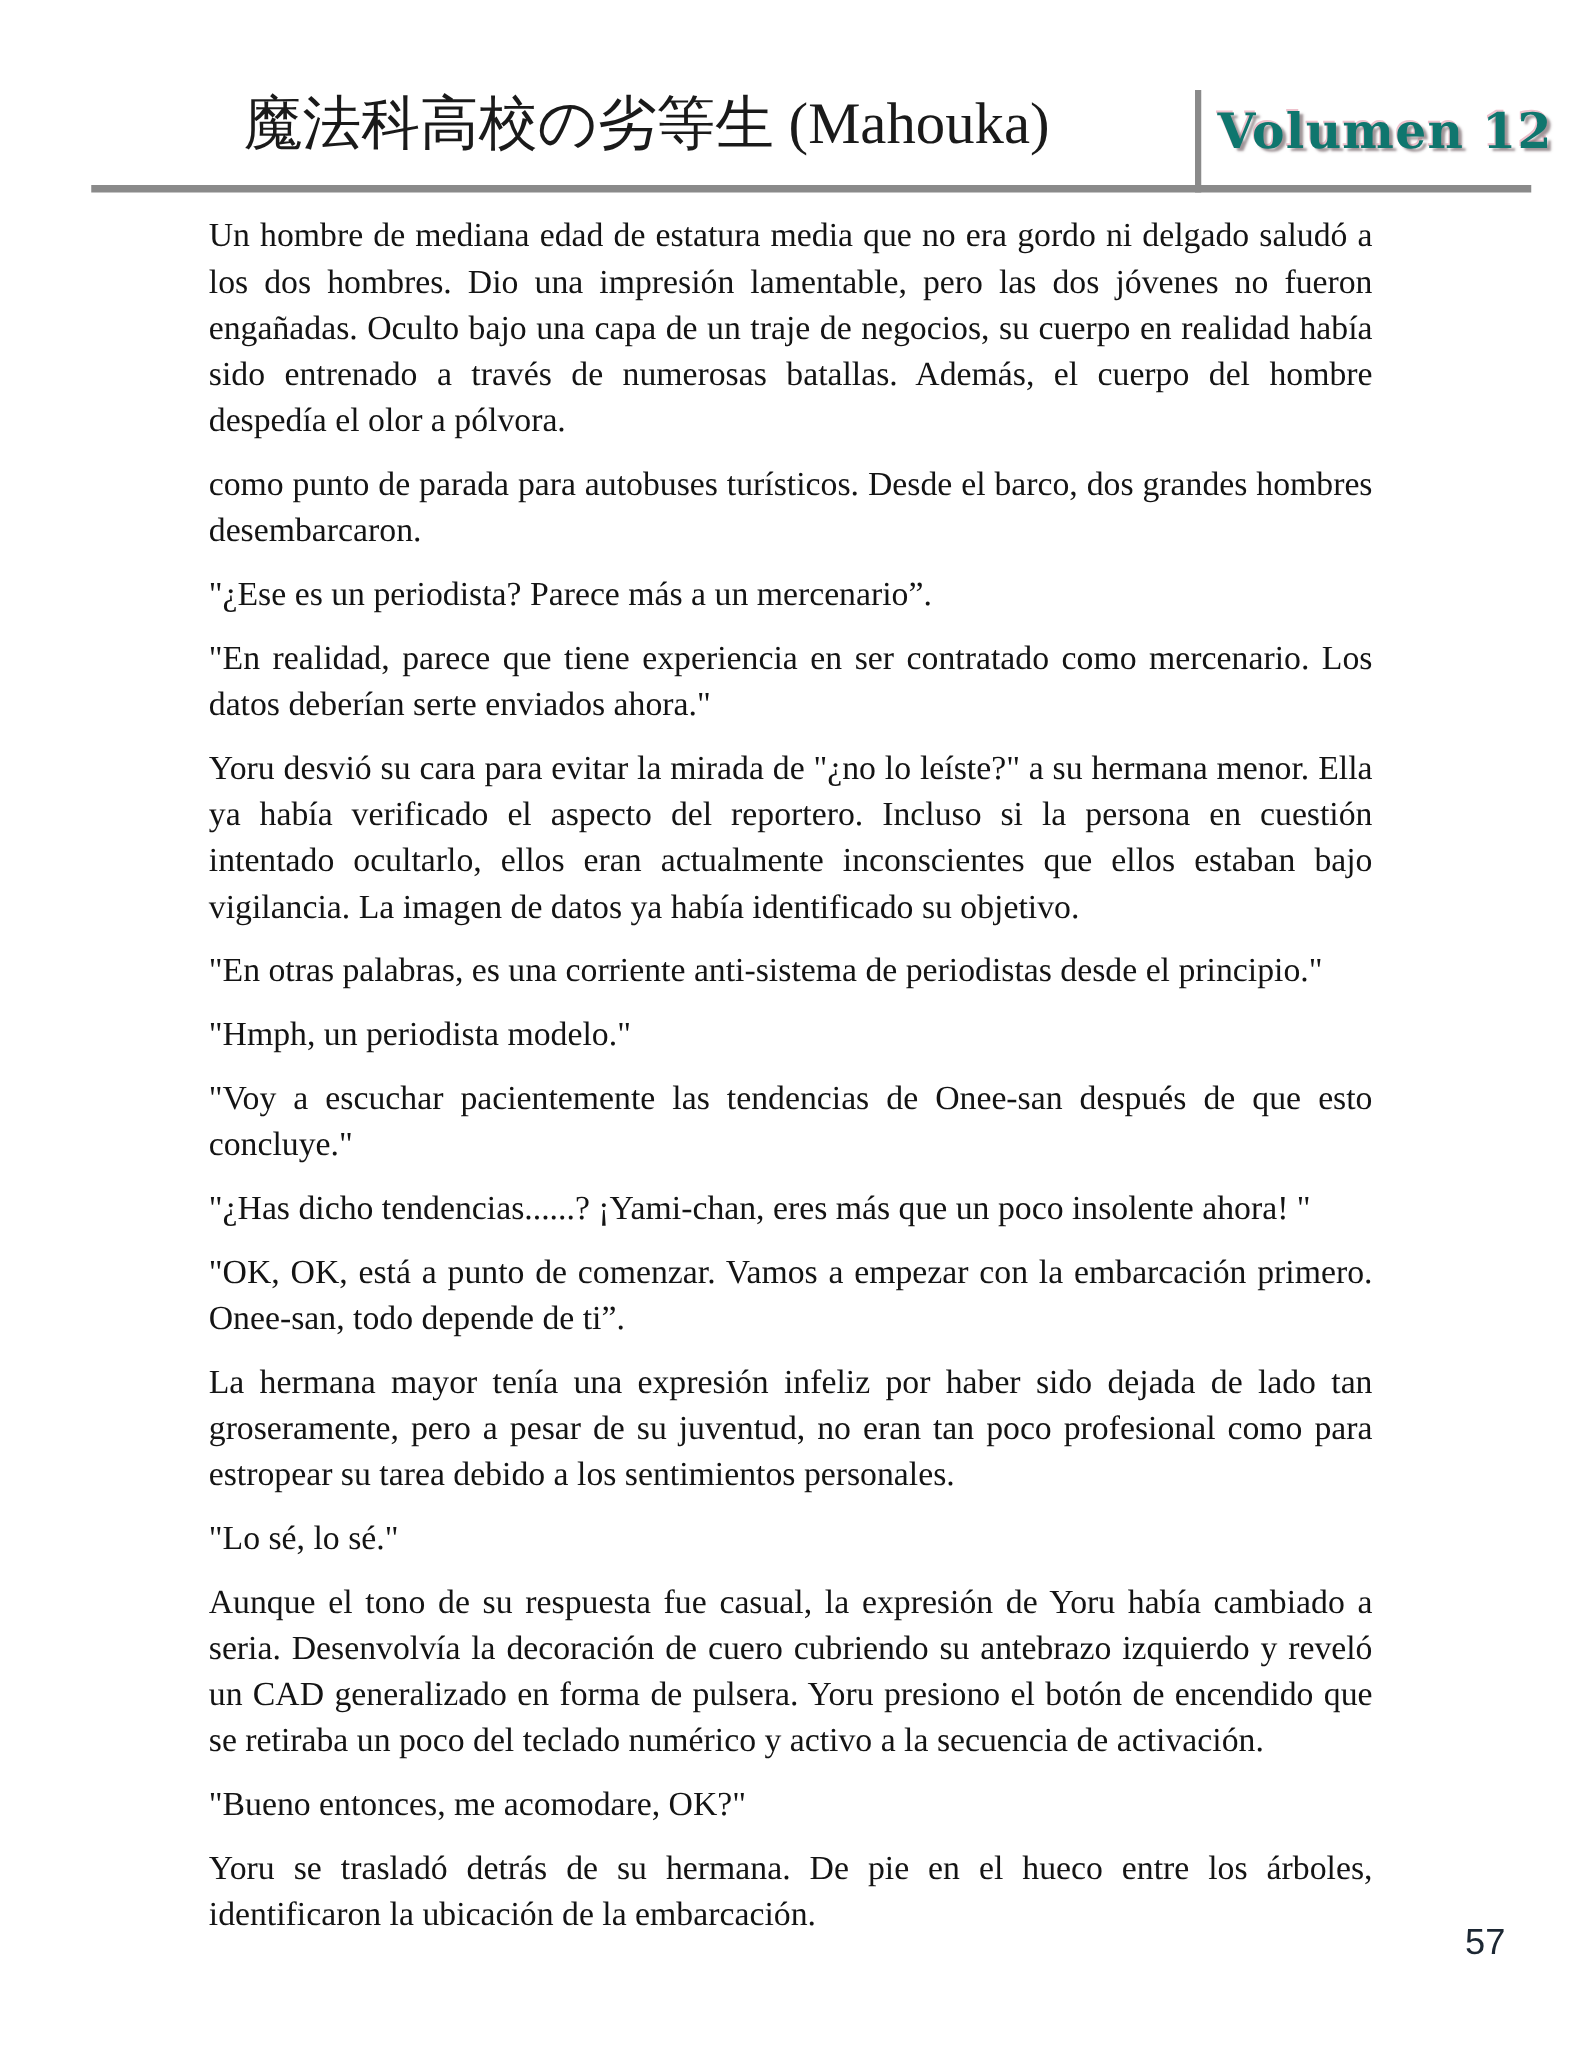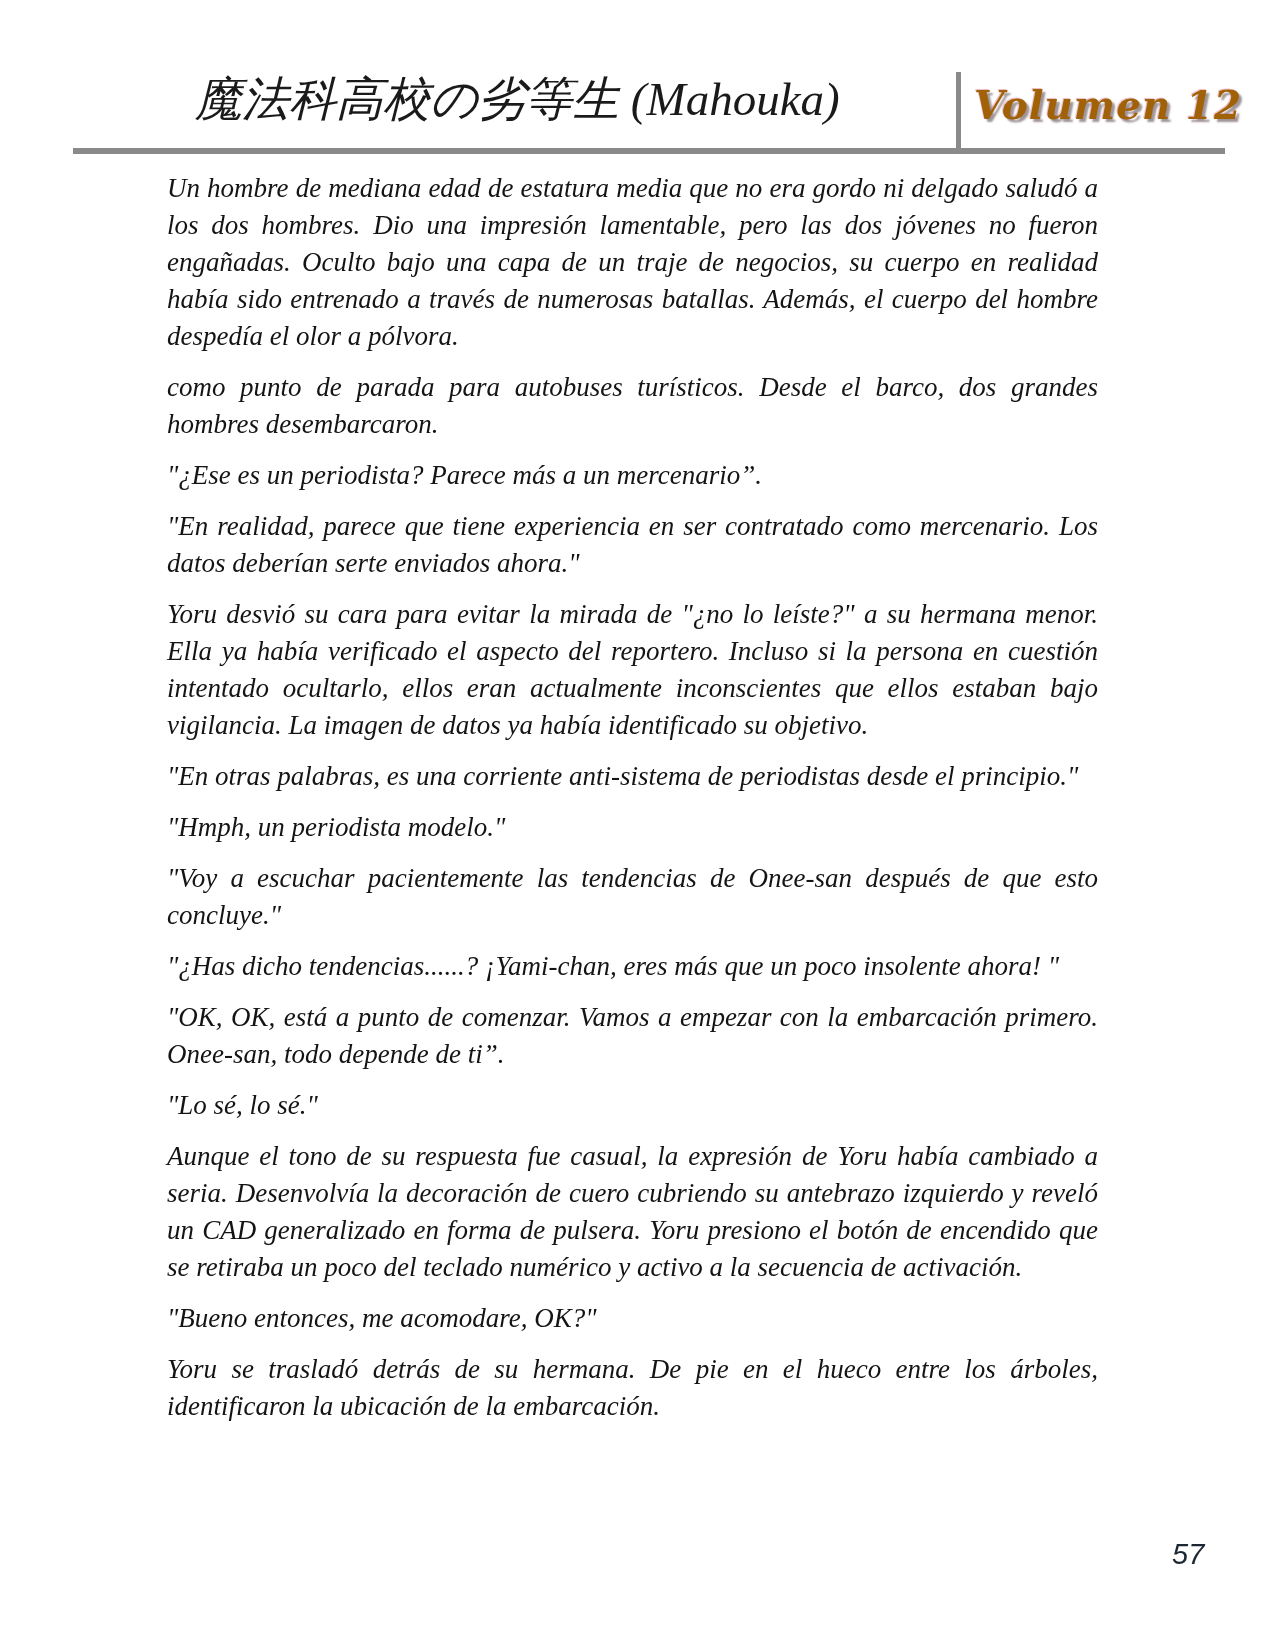--- a/index.html
+++ b/index.html
@@ -8,42 +8,41 @@
     background: #ffffff;
   }
   .page {
     position: relative;
     width: 1275px;
     height: 1650px;
     background: #ffffff;
     overflow: hidden;
     font-family: "Liberation Serif", serif;
     color: #161616;
-    font-style: italic;
   }
   .doc-title {
     position: absolute;
     left: 195px;
     top: 74px;
     font-size: 47px;
     line-height: 1.1;
     white-space: nowrap;
     color: #1a1a1a;
     font-family: "Liberation Serif", serif;
   }
   .volume-label {
     position: absolute;
     left: 974px;
     top: 84px;
     font-family: "DejaVu Serif", serif;
     font-weight: bold;
     font-size: 39px;
     line-height: 1.1;
     letter-spacing: 1px;
-    color: #a16207;
+    color: #0f766e;
     text-shadow: 3px 3px 2px rgba(108, 90, 96, 0.65),
                  -1px -1px 0 rgba(236, 186, 199, 0.9);
     white-space: nowrap;
   }
   .header-vbar {
     position: absolute;
     left: 956px;
     top: 72px;
     width: 5px;
     height: 82px;
@@ -96,20 +95,21 @@
       <p>Un hombre de mediana edad de estatura media que no era gordo ni delgado saludó a los dos hombres. Dio una impresión lamentable, pero las dos jóvenes no fueron engañadas. Oculto bajo una capa de un traje de negocios, su cuerpo en realidad había sido entrenado a través de numerosas batallas. Además, el cuerpo del hombre despedía el olor a pólvora.</p>
       <p>como punto de parada para autobuses turísticos. Desde el barco, dos grandes hombres desembarcaron.</p>
       <p>"¿Ese es un periodista? Parece más a un mercenario”.</p>
       <p>"En realidad, parece que tiene experiencia en ser contratado como mercenario. Los datos deberían serte enviados ahora."</p>
       <p>Yoru desvió su cara para evitar la mirada de "¿no lo leíste?" a su hermana menor. Ella ya había verificado el aspecto del reportero. Incluso si la persona en cuestión intentado ocultarlo, ellos eran actualmente inconscientes que ellos estaban bajo vigilancia. La imagen de datos ya había identificado su objetivo.</p>
       <p>"En otras palabras, es una corriente anti-sistema de periodistas desde el principio."</p>
       <p>"Hmph, un periodista modelo."</p>
       <p>"Voy a escuchar pacientemente las tendencias de Onee-san después de que esto concluye."</p>
       <p>"¿Has dicho tendencias......? ¡Yami-chan, eres más que un poco insolente ahora! "</p>
       <p>"OK, OK, está a punto de comenzar. Vamos a empezar con la embarcación primero. Onee-san, todo depende de ti”.</p>
+      <p>La hermana mayor tenía una expresión infeliz por haber sido dejada de lado tan groseramente, pero a pesar de su juventud, no eran tan poco profesional como para estropear su tarea debido a los sentimientos personales.</p>
       <p>"Lo sé, lo sé."</p>
       <p>Aunque el tono de su respuesta fue casual, la expresión de Yoru había cambiado a seria. Desenvolvía la decoración de cuero cubriendo su antebrazo izquierdo y reveló un CAD generalizado en forma de pulsera. Yoru presiono el botón de encendido que se retiraba un poco del teclado numérico y activo a la secuencia de activación.</p>
       <p>"Bueno entonces, me acomodare, OK?"</p>
       <p>Yoru se trasladó detrás de su hermana. De pie en el hueco entre los árboles, identificaron la ubicación de la embarcación.</p>
     </main>
 
   <div class="page-number">57</div>
 
 </div>
 

